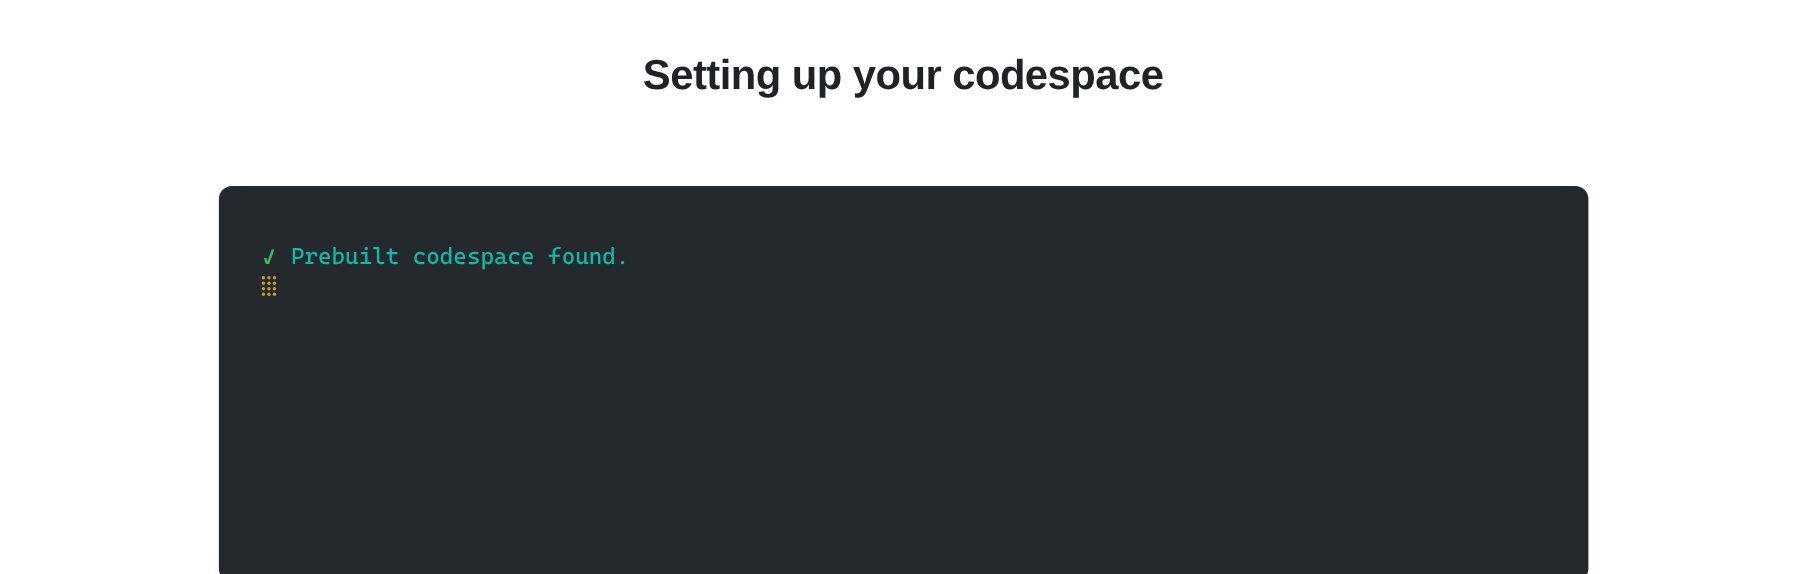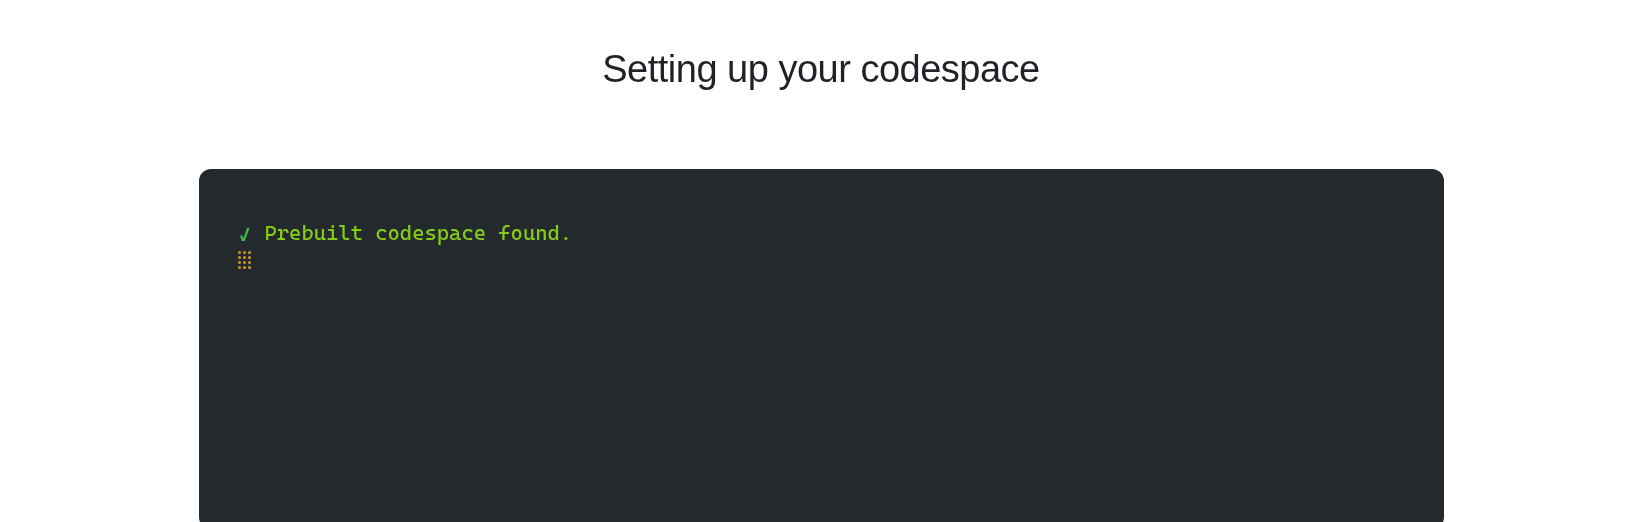--- a/index.html
+++ b/index.html
@@ -18,21 +18,21 @@
     
     .container {
       display: flex;
       flex-direction: column;
       align-items: center;
       padding-top: 48px;
     }
     
     .page-title {
       font-size: 38px;
-      font-weight: 400;
+      font-weight: 700;
       color: #1f2328;
       letter-spacing: -0.5px;
       margin-bottom: 78px;
     }
     
     .terminal-panel {
       width: 1245px;
       background: #24292e;
       border-radius: 12px;
       padding: 48px 36px;
@@ -73,21 +73,21 @@
     }
     
     .loading-icon span {
       width: 3px;
       height: 3px;
       background: #d29922;
       border-radius: 50%;
     }
     
     .log-text {
-      color: #84cc16;
+      color: #14b8a6;
     }
   </style>
 </head>
 <body>
 
 <div class="container">
   <h1 class="page-title">Setting up your codespace</h1>
 
   <div class="terminal-panel">
 

